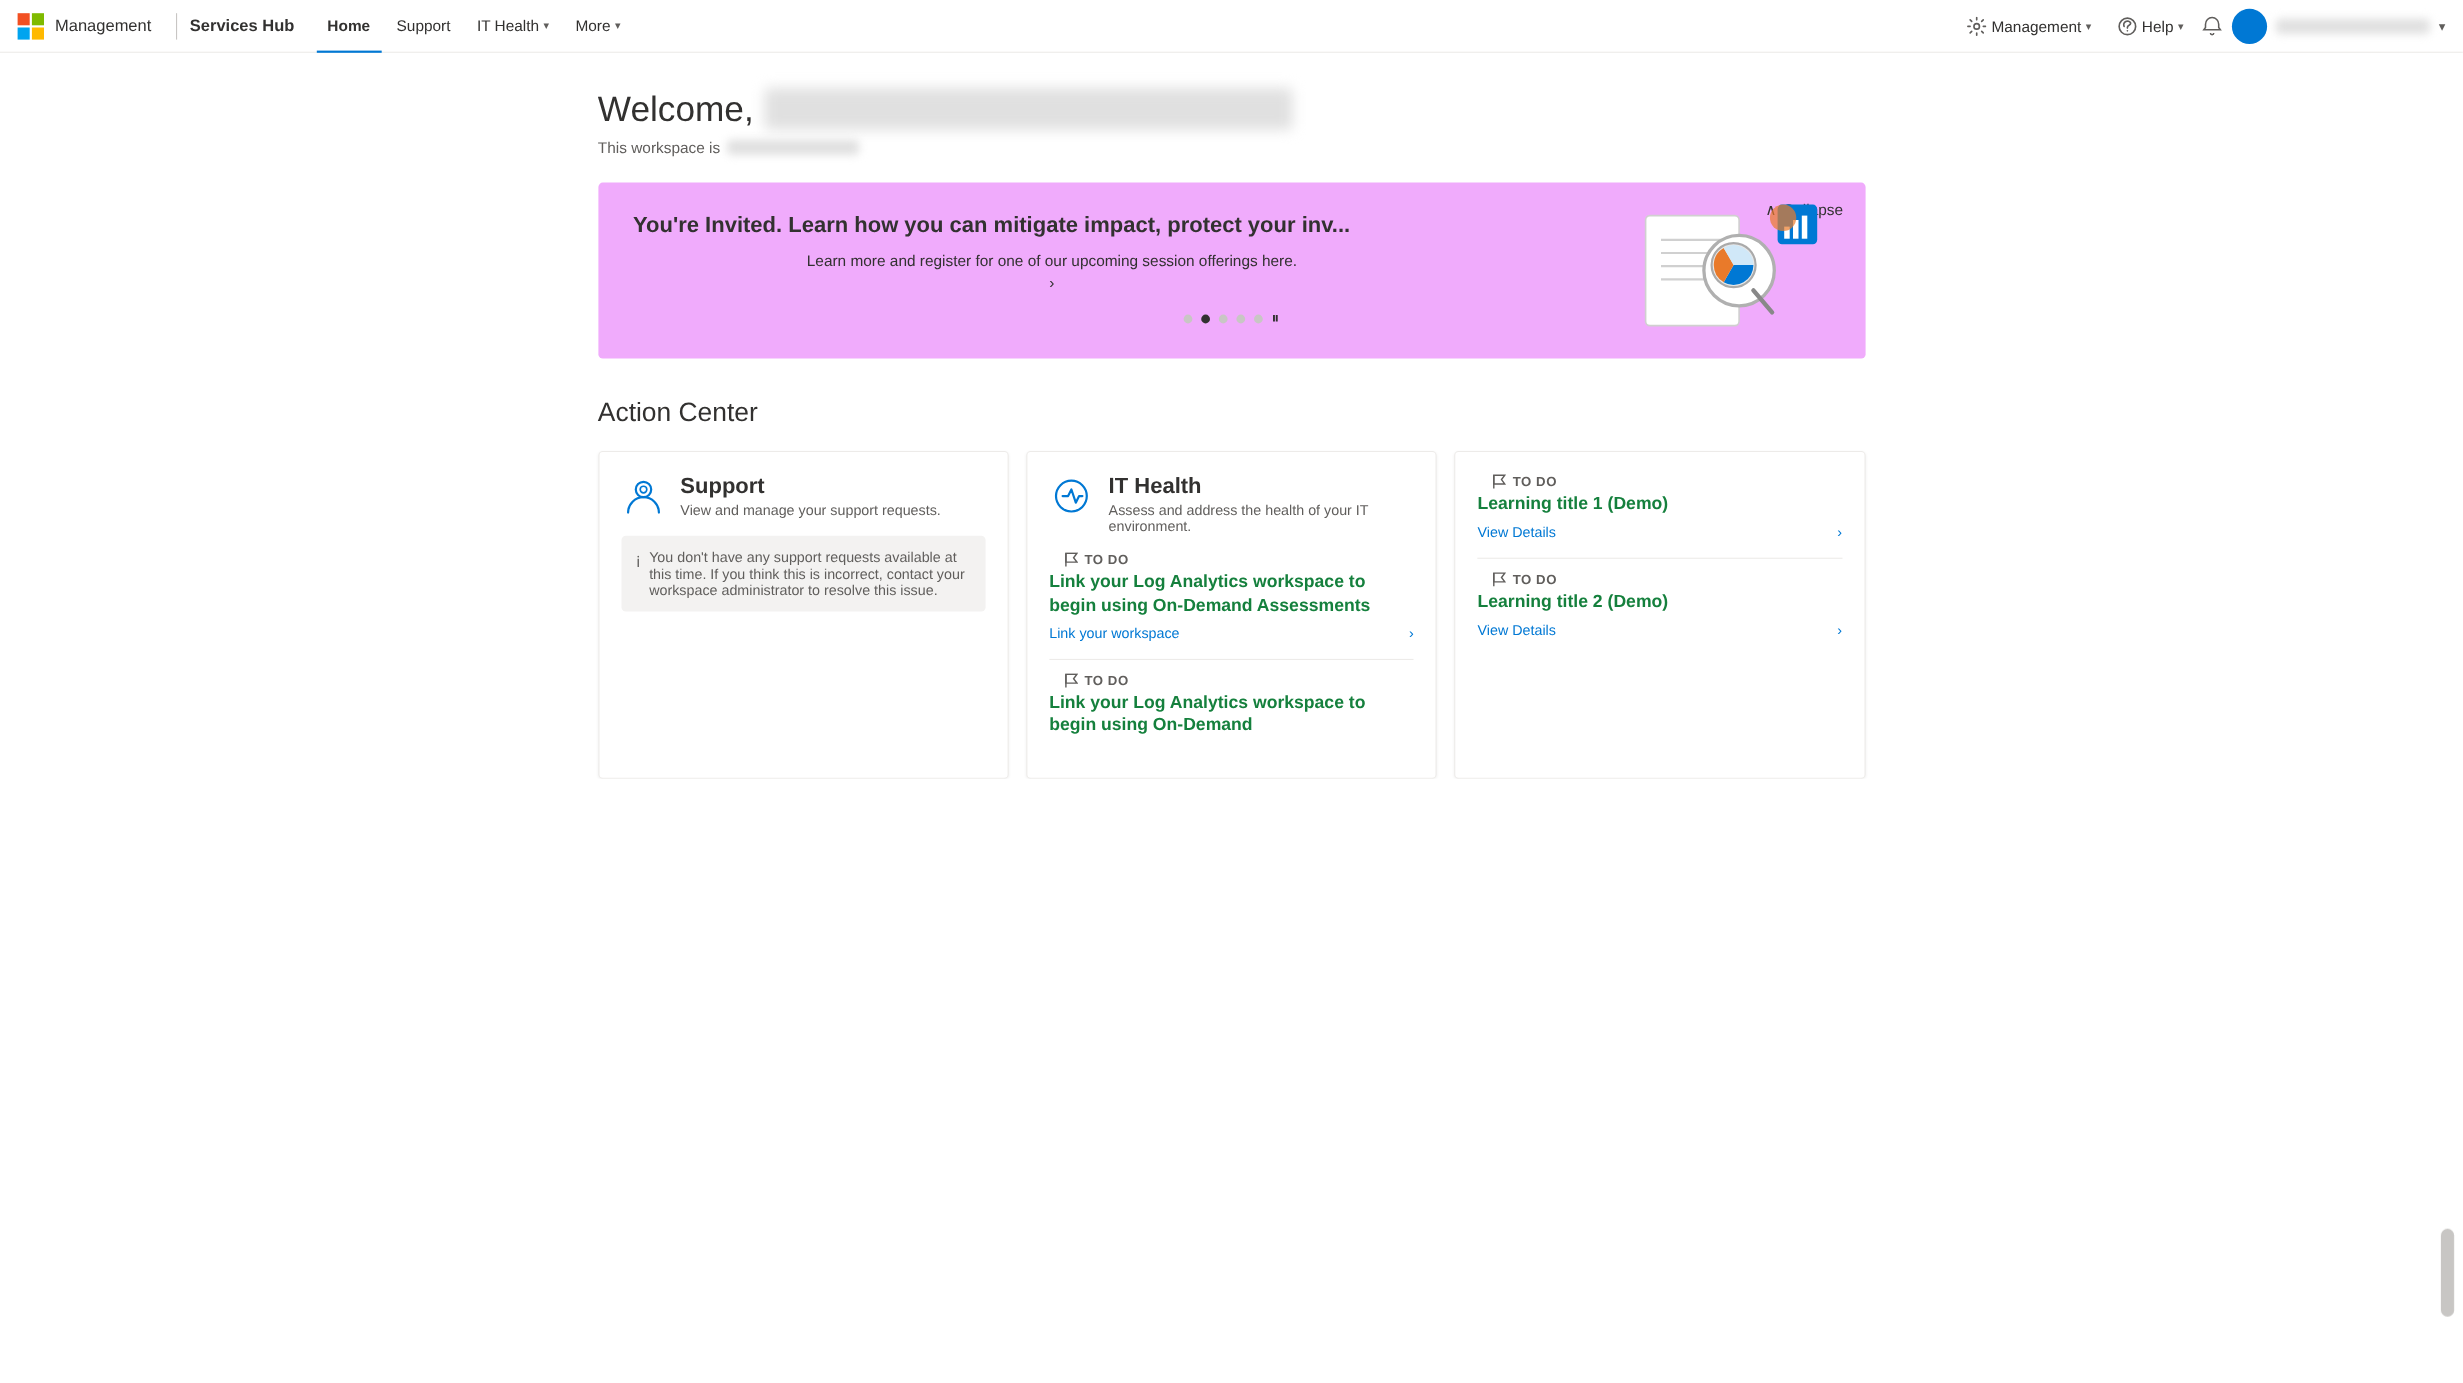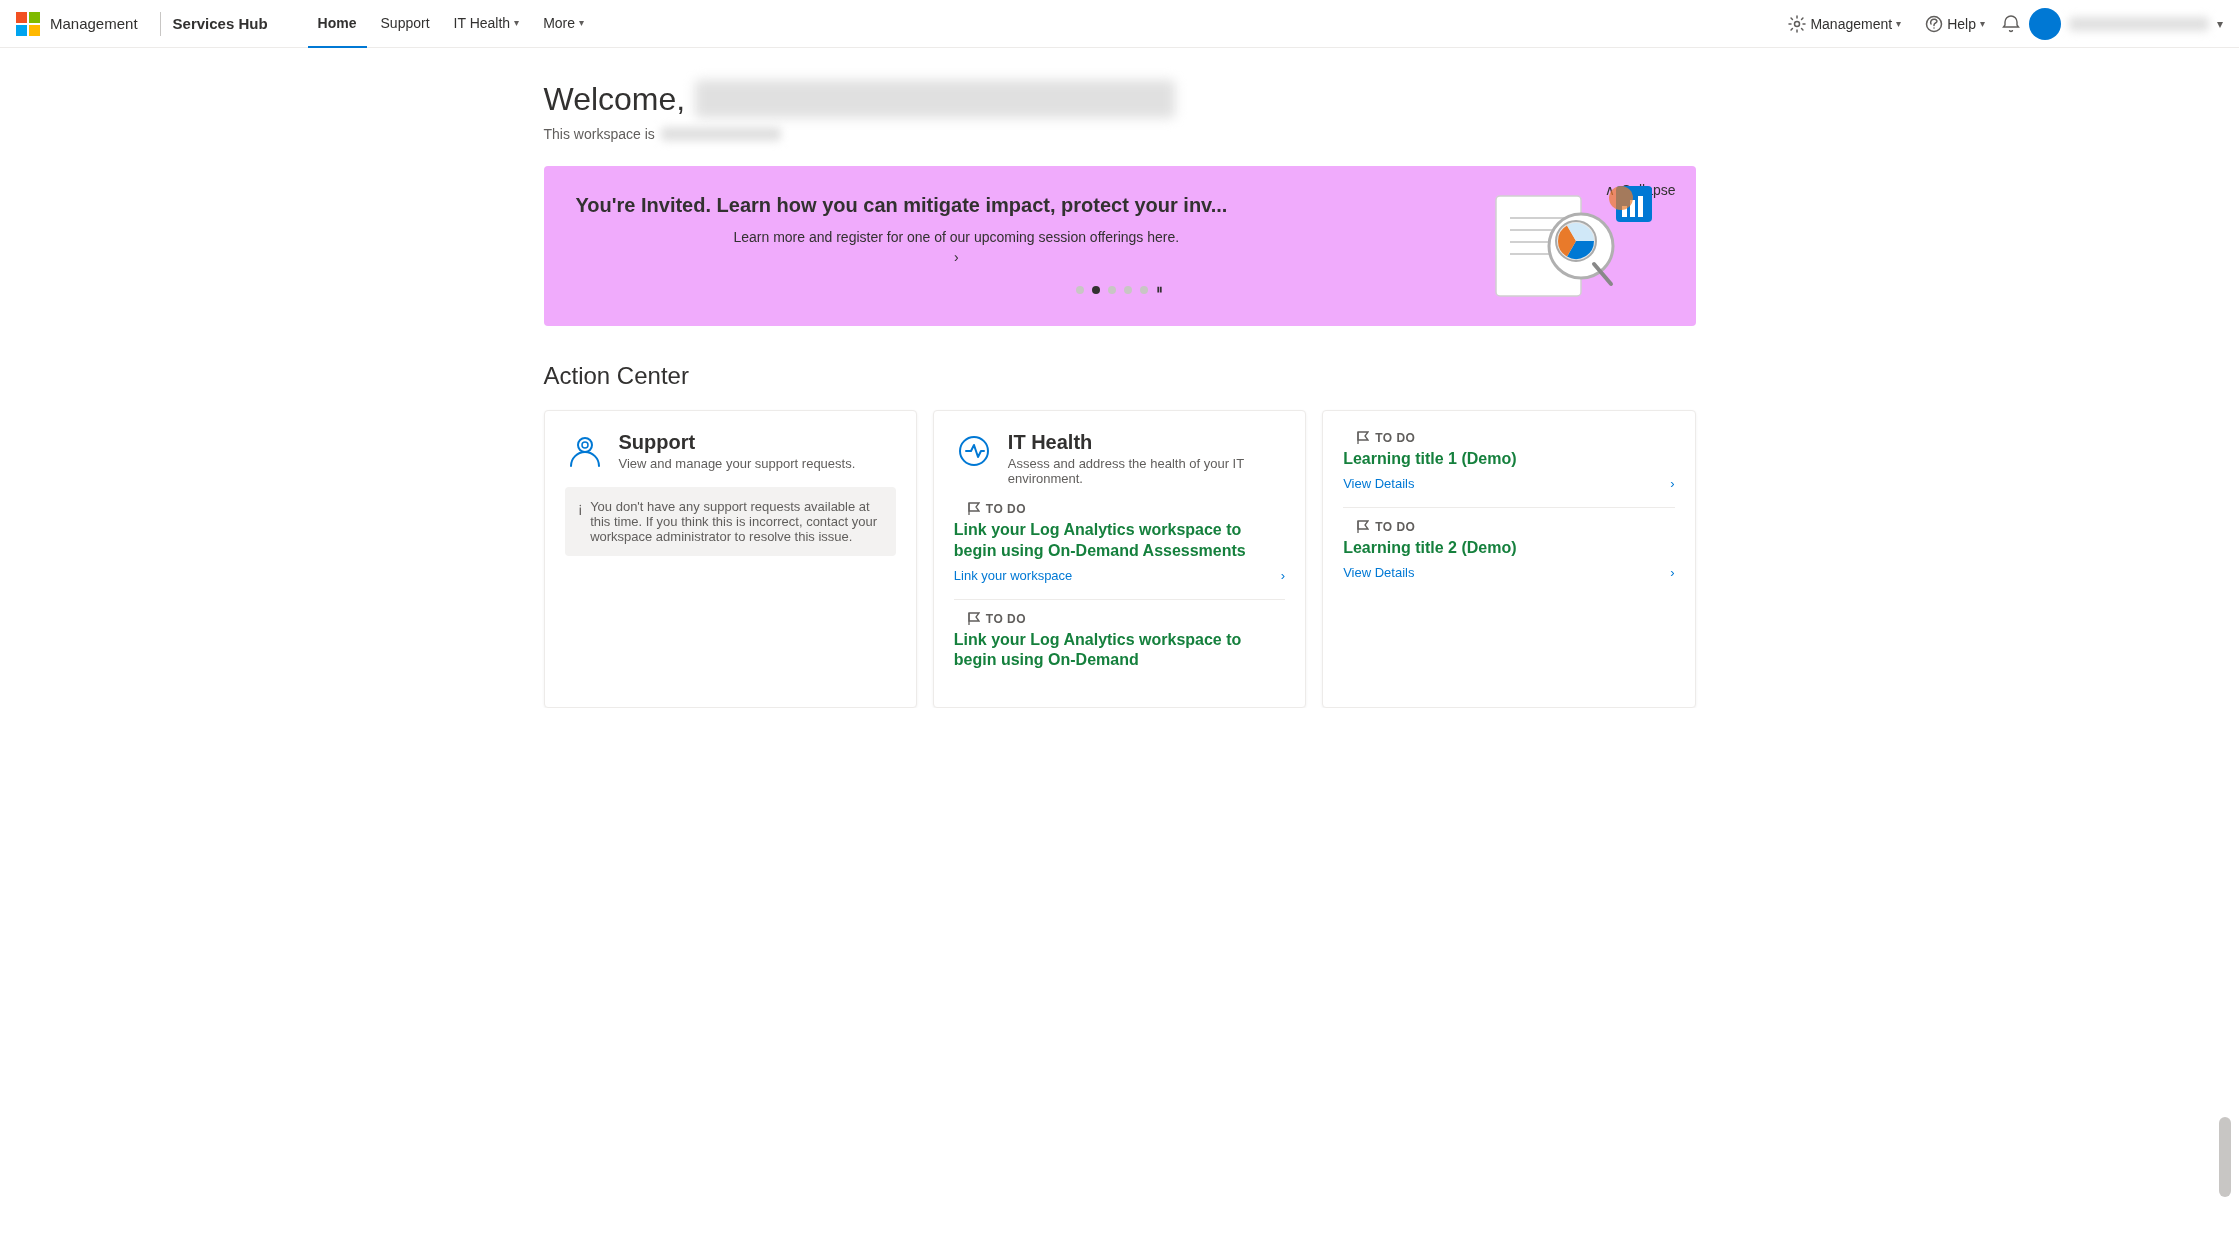--- a/index.html
+++ b/index.html
@@ -38,21 +38,21 @@
     .nav-divider {
       width: 1px;
       height: 24px;
       background: #c8c6c4;
       margin: 0 12px;
     }
     .nav-brand {
       font-size: 15px;
       font-weight: 600;
       color: #323130;
-      margin-right: 40px;
+      margin-right: 20px;
     }
     .nav-links {
       display: flex;
       align-items: flex-start;
       gap: 4px;
       flex: 1;
     }
     .nav-link {
       padding: 0 10px;
       height: 48px;

